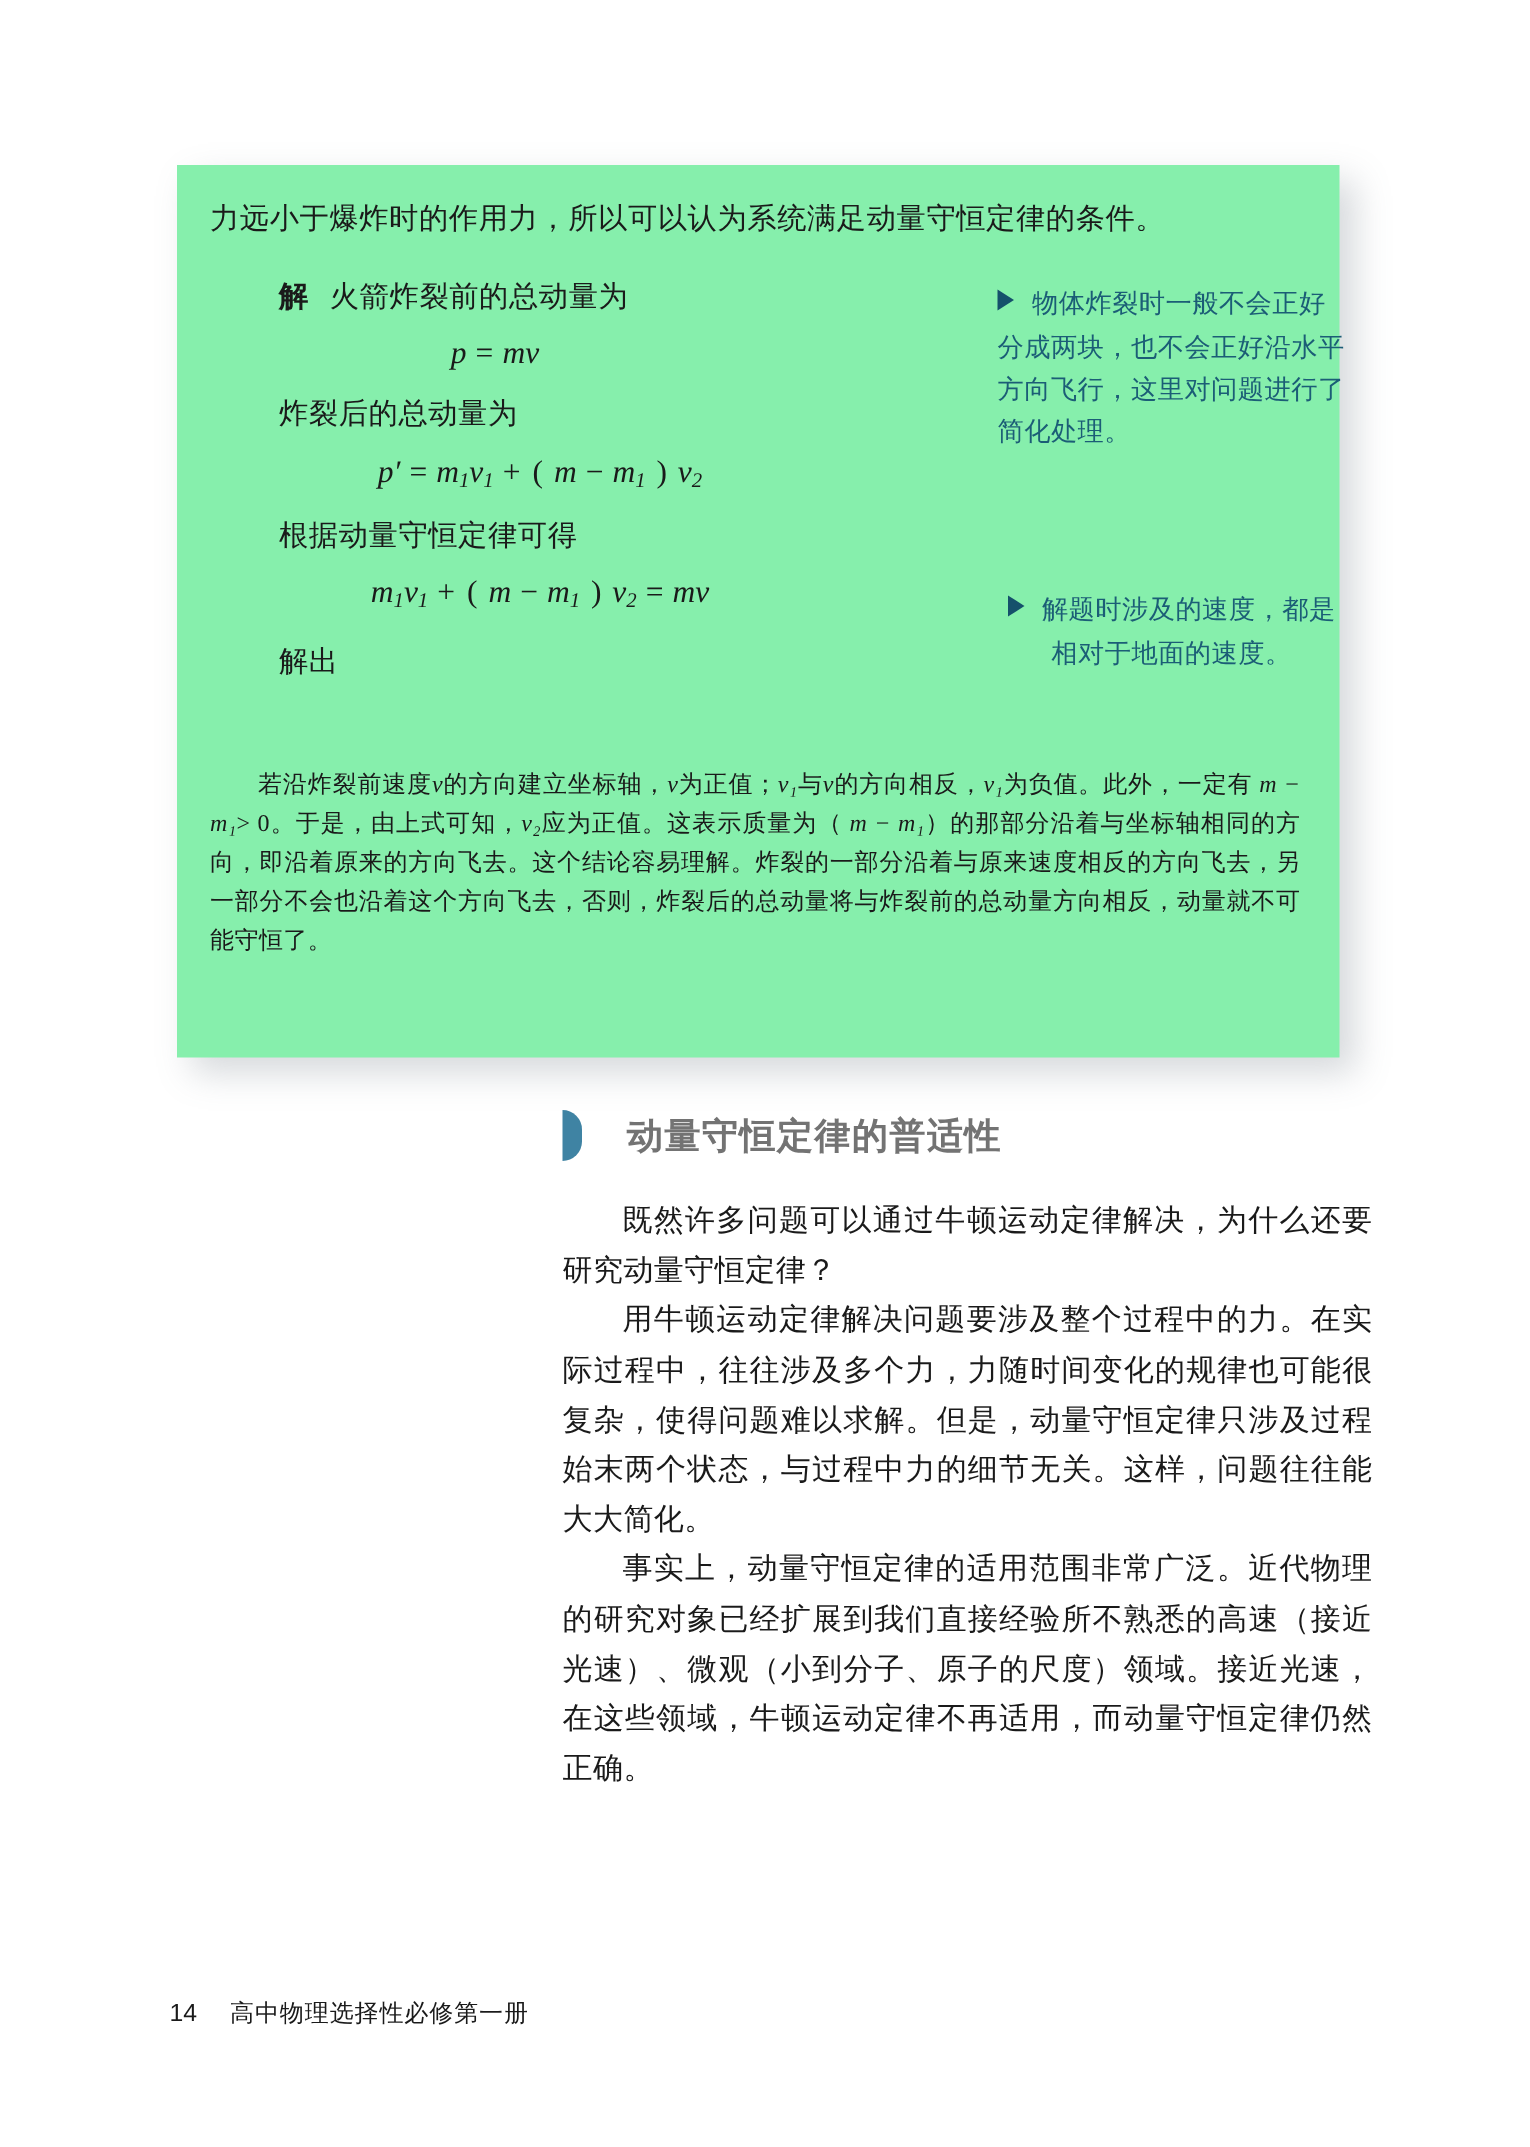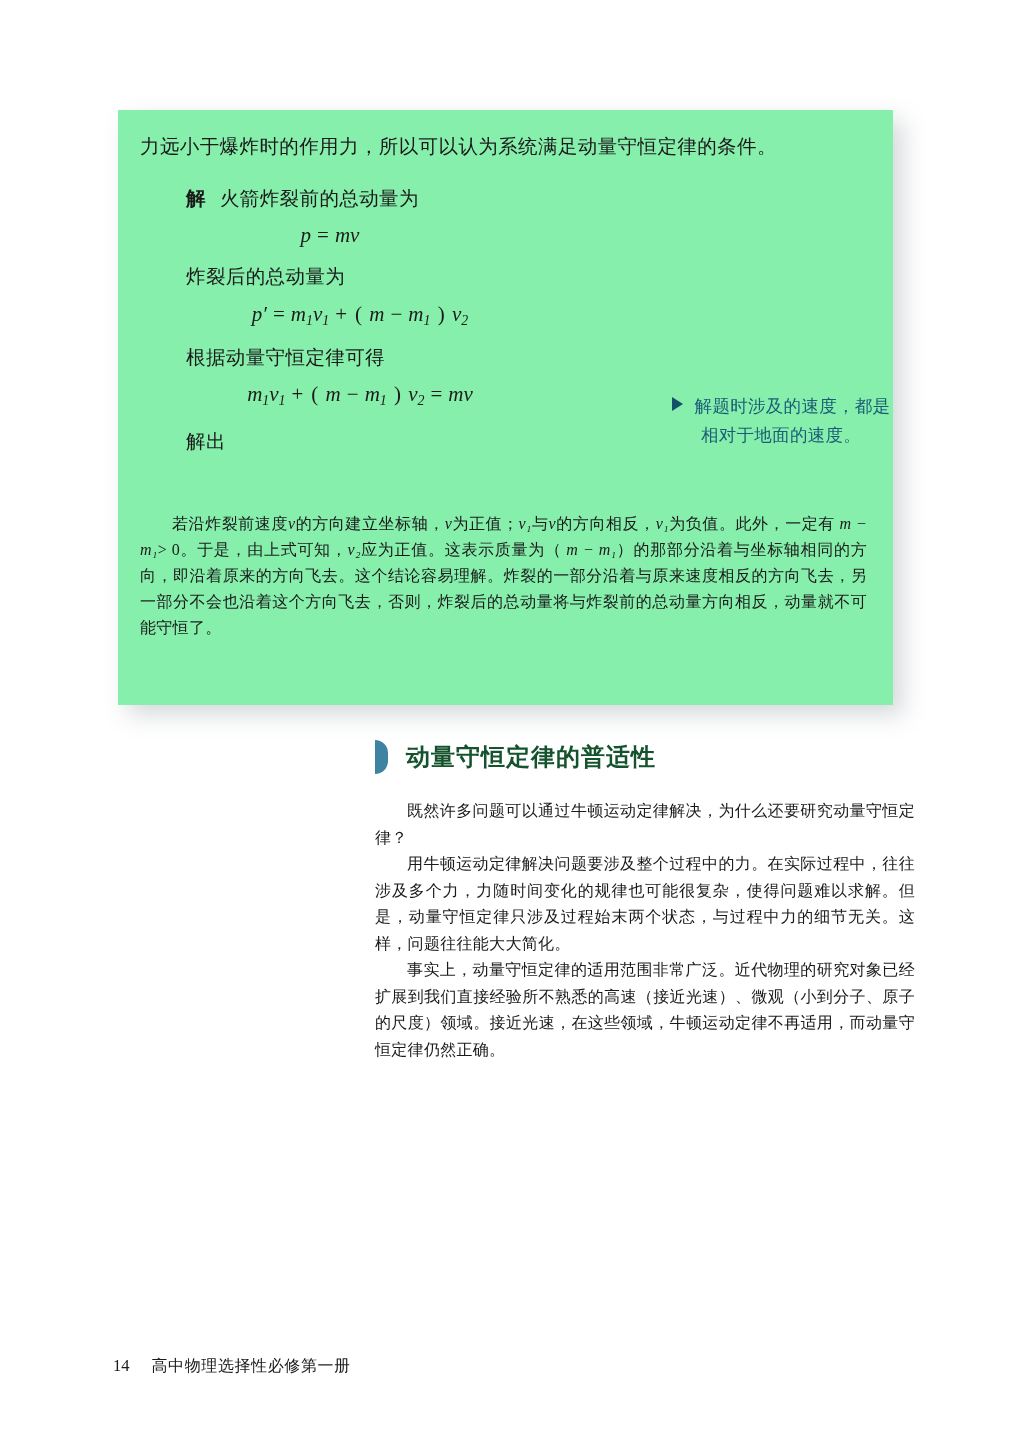--- a/index.html
+++ b/index.html
@@ -130,51 +130,51 @@
     top: 740px;
     width: 540px;
   }
   .sec-head {
     display: flex;
     align-items: center;
     font-family: "Liberation Sans", "DejaVu Sans", sans-serif;
     font-weight: bold;
     font-size: 24px;
     letter-spacing: 1px;
-    color: #14532d;
+    color: #737373;
     margin: 0 0 24px 0;
+    gap: 12px;
   }
   .sec-marker {
     width: 13px;
     height: 34px;
     background: #3f83a3;
     border-radius: 0 17px 17px 0;
     margin-right: 18px;
     flex: none;
   }
   .sec-body p {
-    font-size: 16px;
+    font-size: 20px;
     line-height: 1.66;
     letter-spacing: 0.3px;
     margin: 0;
     text-indent: 2em;
     text-align: justify;
     text-justify: inter-character;
   }
 
   
   .footer {
     position: absolute;
     left: 113px;
     top: 1332px;
     display: flex;
-    align-items: flex-start;
-    font-family: Liberation Serif, serif;
+    align-items: center;
+    font-family: Liberation Sans, sans-serif;
     color: #1a1a1a;
-    margin-top: 24px;
   }
   .footer .pg {
     font-size: 16.5px;
     margin-right: 22px;
   }
   .footer .bk {
     font-size: 16px;
     letter-spacing: 0.6px;
   }
 </style>
@@ -207,20 +207,23 @@
 
       <div class="eq indent-a">
         <span class="it">m</span><sub>1</sub><span class="it">v</span><sub>1</sub><span class="op">+</span><span class="paren">(</span>&nbsp;<span class="it">m</span><span class="op">−</span><span class="it">m</span><sub>1</sub>&nbsp;<span class="paren">)</span>&nbsp;<span class="it">v</span><sub>2</sub><span class="op">=</span><span class="it">m</span><span class="it">v</span>
       </div>
 
       <p class="sol-line" style="margin-top:18px">解出</p>
 
 
     </div>
 
+    <div class="note note-1">
+      <span class="tri"></span><span>物体炸裂时一般不会正好分成两块，也不会正好沿水平方向飞行，这里对问题进行了简化处理。</span>
+    </div>
 
     <div class="note note-2">
       <span class="tri"></span><span>解题时涉及的速度，都是相对于地面的速度。</span>
     </div>
 
   </div>
 
   <p class="para" style="text-indent:2em">
     <span>若沿炸裂前速度</span><span class="it">v</span><span>的方向建立坐标轴，</span><span class="it">v</span><span>为正值；</span><span class="it">v₁</span><span>与</span><span class="it">v</span><span>的方向相反，</span><span class="it">v₁</span><span>为负值。此外，一定有 </span><span class="it">m − m₁</span><span>&gt; 0。于是，由上式可知，</span><span class="it">v₂</span><span>应为正值。这表示质量为（ </span><span class="it">m − m₁</span><span>）的那部分沿着与坐标轴相同的方向，即沿着原来的方向飞去。这个结论容易理解。炸裂的一部分沿着与原来速度相反的方向飞去，另一部分不会也沿着这个方向飞去，否则，炸裂后的总动量将与炸裂前的总动量方向相反，动量就不可能守恒了。</span>
   </p>

